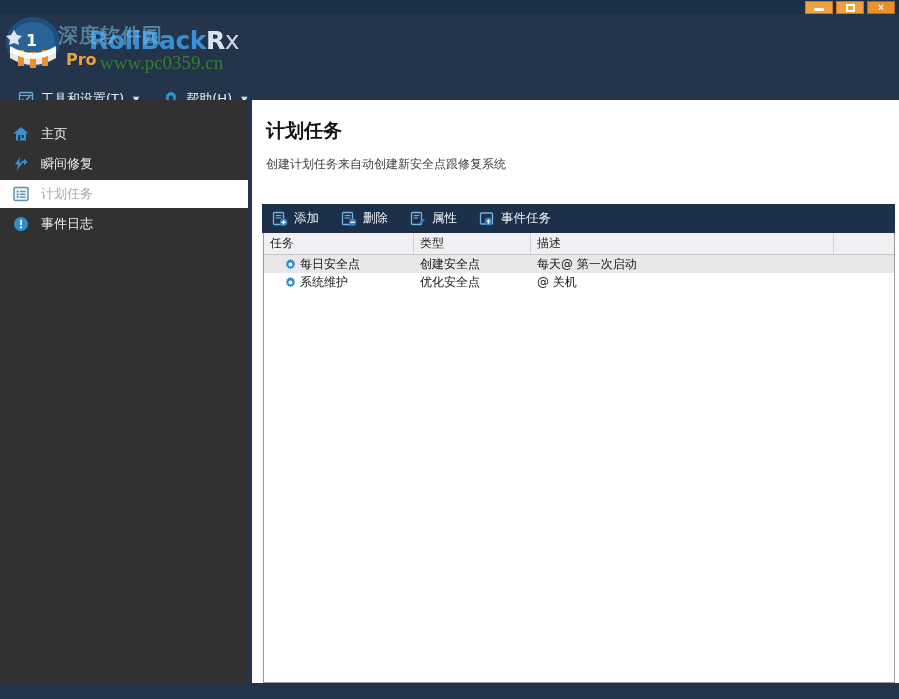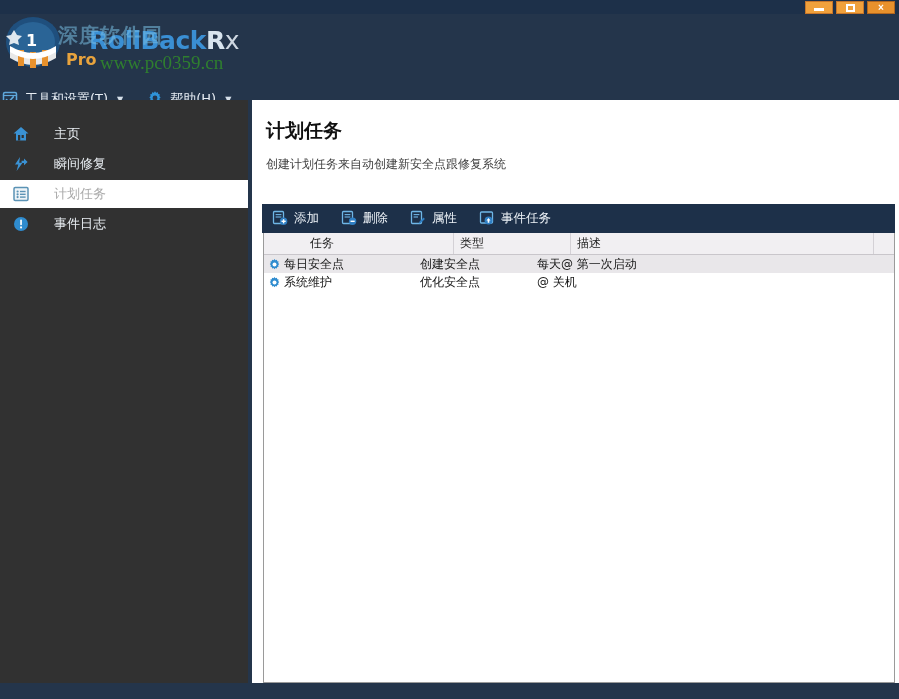--- a/index.html
+++ b/index.html
@@ -121,21 +121,21 @@
     white-space: nowrap;
   }
 
   
   .menubar {
     position: absolute;
     left: 0; top: 70px;
     height: 30px;
     display: flex;
     align-items: center;
-    padding-left: 2px;
+    padding-left: 18px;
     gap: 24px;
   }
   .menu-item {
     display: flex;
     align-items: center;
     gap: 7px;
     color: #e8eef5;
     font-size: 13px;
     cursor: default;
     white-space: nowrap;
@@ -153,21 +153,21 @@
     left: 0; top: 100px;
     width: 248px; height: 583px;
     background: #313131;
   }
   .nav-item {
     position: relative;
     height: 28px;
     display: flex;
     align-items: center;
     padding-left: 12px;
-    gap: 24px;
+    gap: 11px;
     color: #e9eef3;
     font-size: 13px;
     cursor: default;
     font-family: "DejaVu Sans", sans-serif;
   }
   .nav-item + .nav-item { margin-top: 2px; }
   .nav-item.first { margin-top: 20px; }
   .nav-item.selected {
     background: #ffffff;
     color: #a9a9a9;
@@ -212,20 +212,21 @@
     width: 633px; height: 29px;
     background: #1d3049;
     display: flex;
     align-items: center;
     padding-left: 10px;
     gap: 22px;
     box-sizing: border-box;
   }
   .tb-btn {
     display: flex;
+    align-items: center;
     gap: 6px;
     color: #eef3f8;
     font-size: 12.5px;
     cursor: default;
     white-space: nowrap;
     font-family: "DejaVu Sans", sans-serif;
   }
   .tb-icon {
     width: 16px; height: 16px;
     display: flex;
@@ -245,21 +246,20 @@
     box-sizing: border-box;
     overflow: hidden;
   }
   .thead {
     display: flex;
     height: 21px;
     background: #f1eff2;
     border-bottom: 1px solid #c9c6cb;
     font-size: 12px;
     color: #1c1c1c;
-    padding-left: 40px;
   }
   .th {
     display: flex;
     align-items: center;
     padding-left: 6px;
     border-right: 1px solid #d4d1d6;
     box-sizing: border-box;
     font-family: "DejaVu Sans", sans-serif;
   }
   .th.c0 { width: 150px; }
@@ -275,21 +275,21 @@
   }
   .trow.sel { background: #e9e7ea; }
   .td {
     display: flex;
     align-items: center;
     box-sizing: border-box;
     overflow: hidden;
     white-space: nowrap;
     font-family: "DejaVu Sans", sans-serif;
   }
-  .td.c0 { width: 150px; padding-left: 4px; gap: 3px; }
+  .td.c0 { width: 150px; padding-left: 20px; gap: 3px; }
   .td.c1 { width: 117px; padding-left: 6px; }
   .td.c2 { width: 303px; padding-left: 6px; }
   .gear-ico {
     width: 13px; height: 13px;
     flex: 0 0 13px;
     display: flex;
     align-items: center;
     justify-content: center;
   }
 

